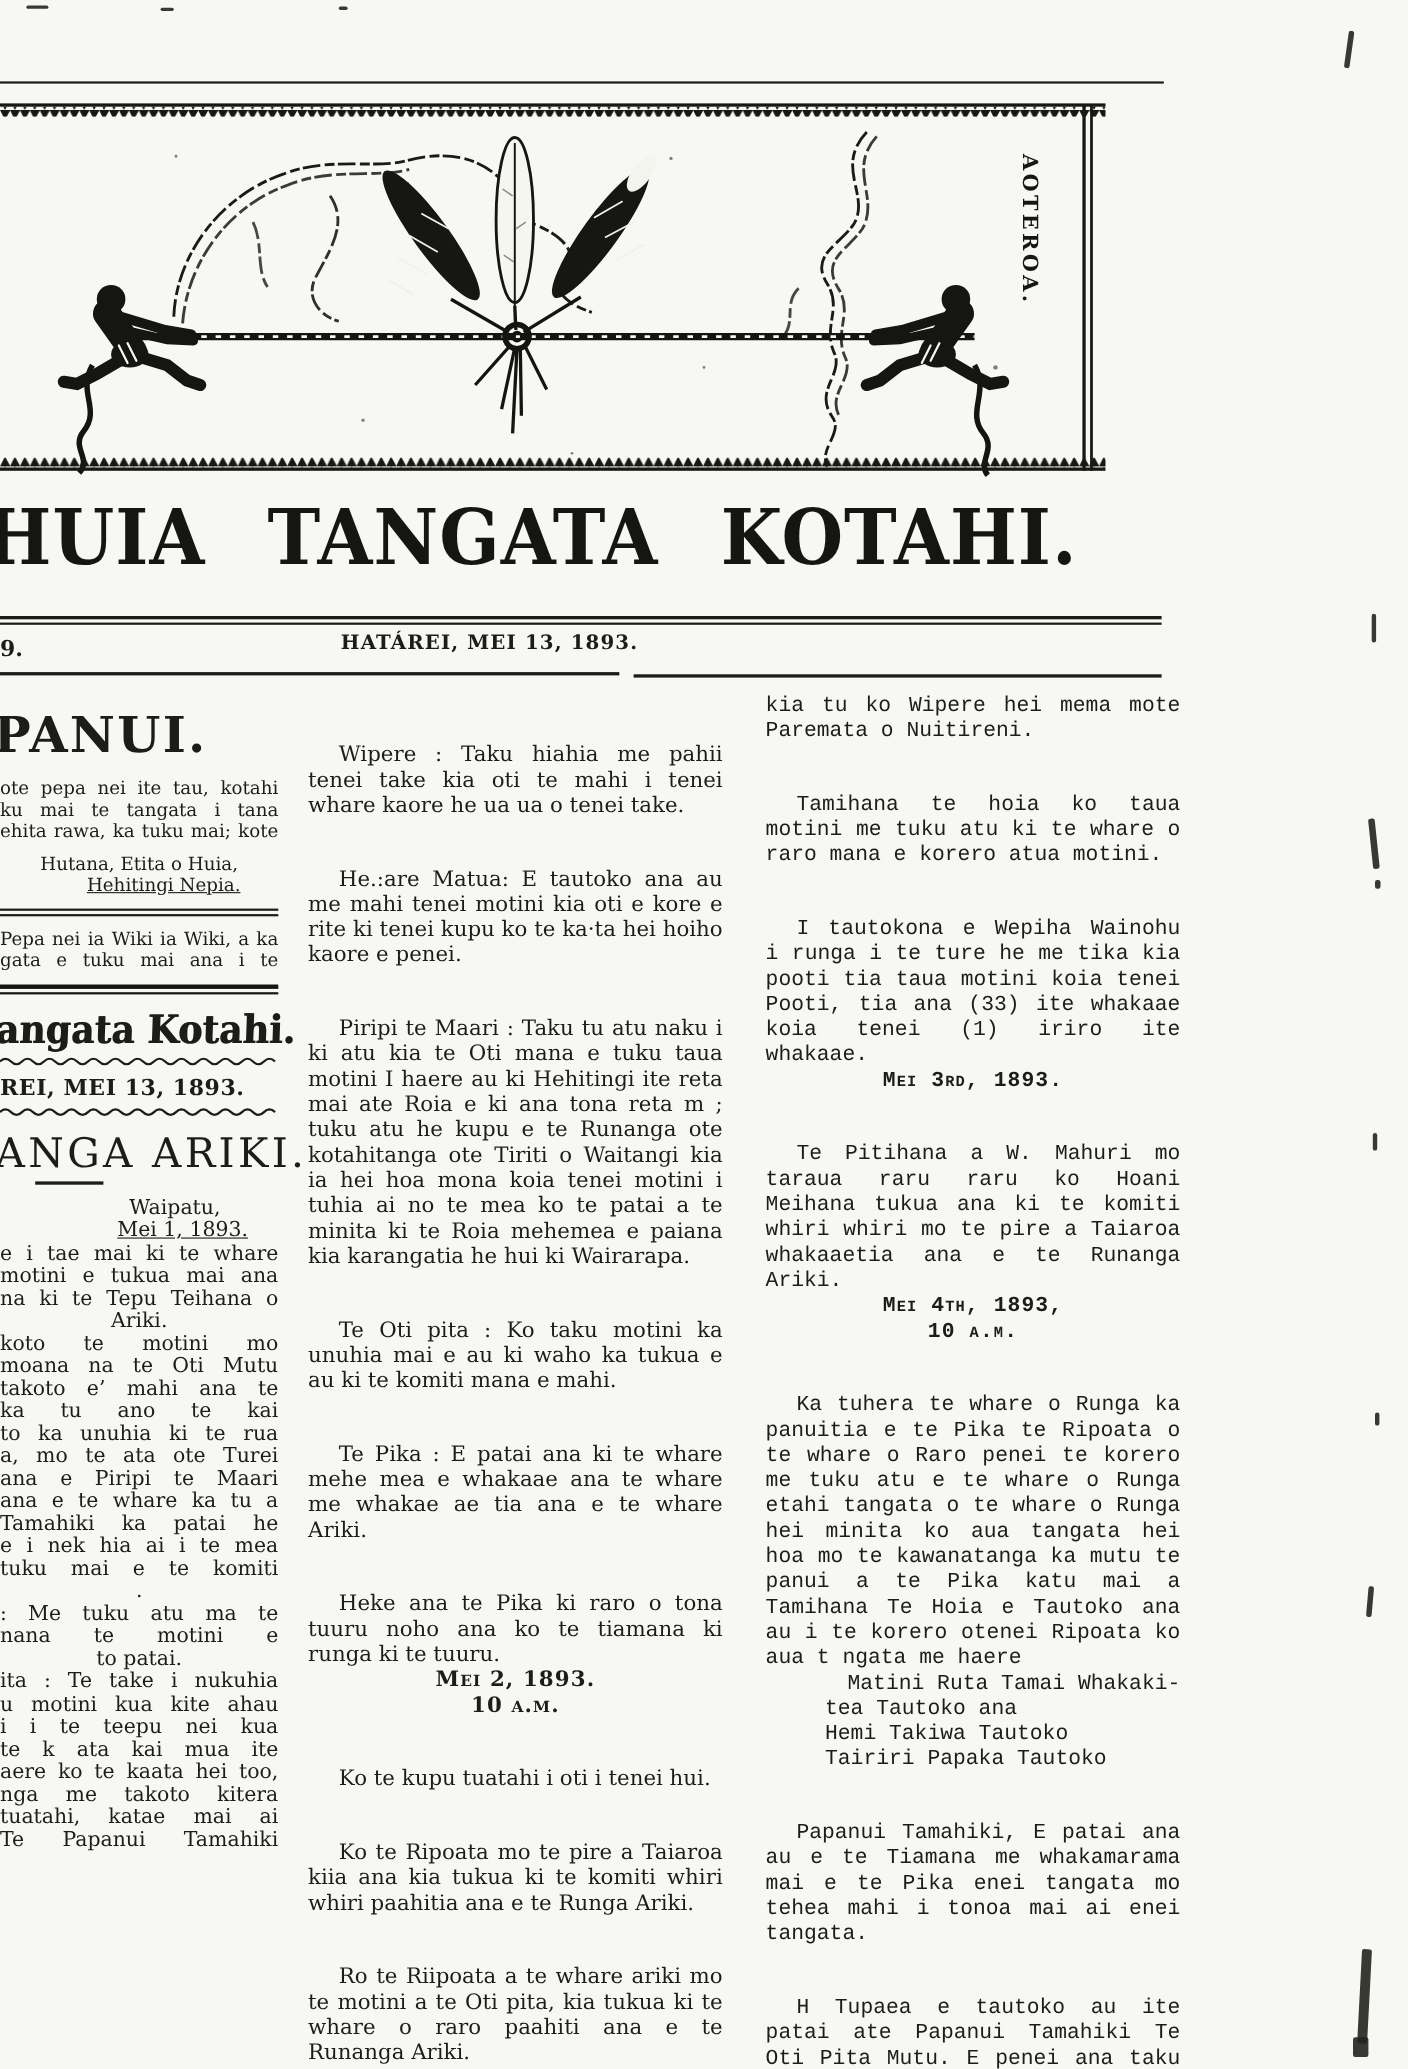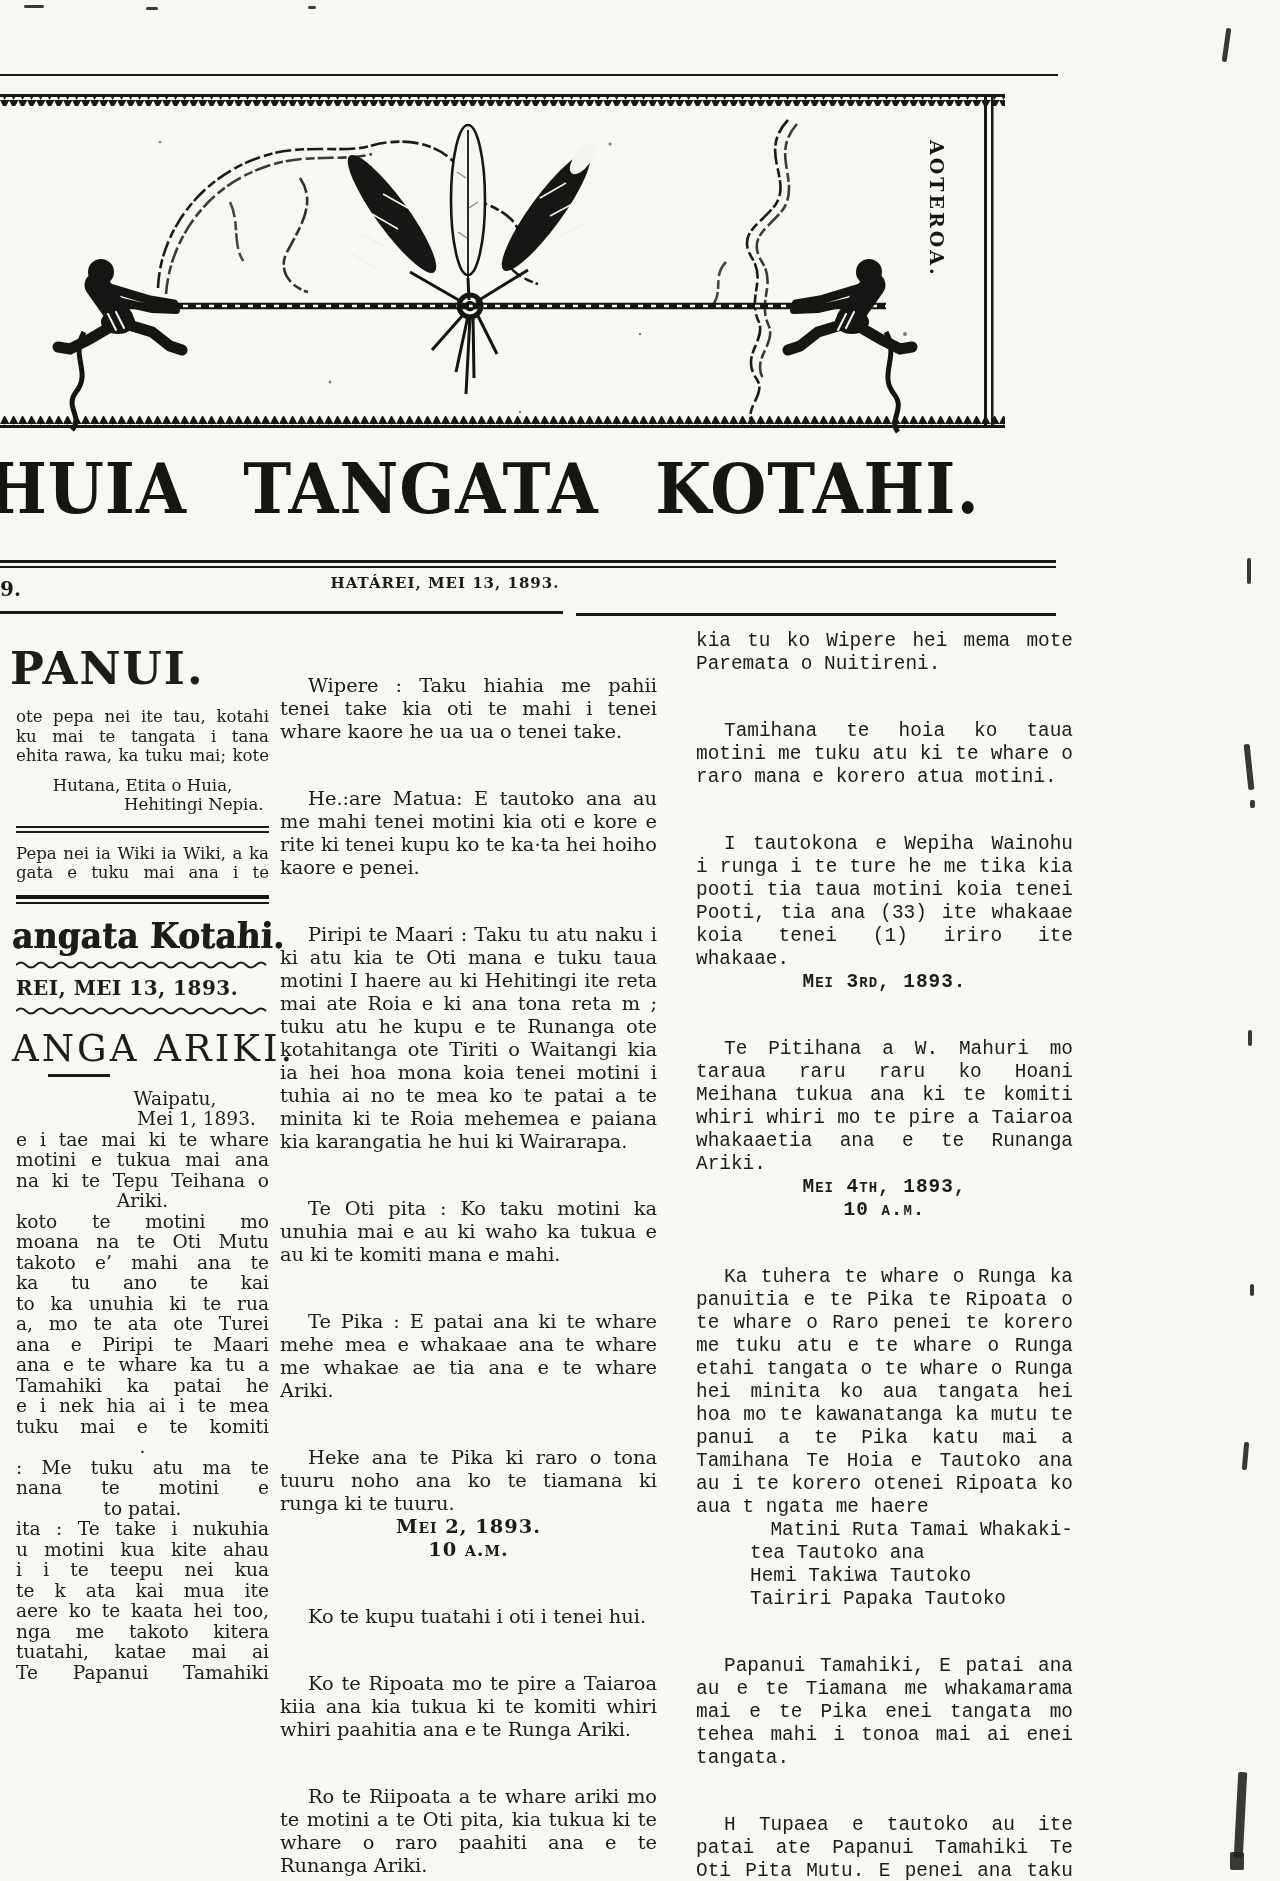--- a/index.html
+++ b/index.html
@@ -12,42 +12,42 @@
   .page{position:absolute;inset:0;}
   .hr{position:absolute;background:#1b1b18;}
   .title{
     position:absolute;left:-14px;top:447px;margin:0;
     font-size:70px;font-weight:bold;white-space:nowrap;
     letter-spacing:1px;word-spacing:36px;
     transform:scaleX(0.92);transform-origin:left top;
     color:#151512;
   }
   .date-row{position:absolute;left:0;top:574px;width:890px;text-align:center;
-    font-size:15px;font-weight:bold;letter-spacing:1px;}
+    font-size:18px;font-weight:bold;letter-spacing:1px;}
   .issue-frag{position:absolute;left:0;top:577px;font-size:20px;font-weight:bold;}
   
   .col{position:absolute;top:630px;}
-  .col-left{left:16px;width:253px;}
+  .col-left{left:0;width:253px;}
   .col-mid{left:280px;width:377px;}
   .col-right{left:696px;width:377px;font-family:Liberation Mono, monospace;}
   .blk{font-size:19.4px;line-height:23px;text-align:justify;margin:0;}
   .blk.p{text-indent:28px;margin-top:44px;}
   .blk.cont{text-indent:0;}
   .blk.pj{text-indent:28px;text-align-last:justify;}
   .blk.csc{text-align:center;text-align-last:center;font-variant:small-caps;
     font-weight:bold;letter-spacing:1px;text-indent:0;}
   .blk.ind{padding-left:54px;text-align:right;text-align-last:left;}
   
   .h-panui{margin:12px 0 12px -6px;font-size:45px;font-weight:bold;letter-spacing:2px;}
   .lline{font-size:18.6px;line-height:20.5px;height:20.5px;overflow:hidden;}
   .lline.small{font-size:16.6px;line-height:19.5px;height:19.5px;}
   .lline.just{text-align:justify;text-align-last:justify;}
   .lline.left{text-align:center;}
   .lline.ind1{padding-left:34px;margin-left:31px;}
-  .lline.ind2{padding-left:108px;}
+  .lline.ind2{padding-left:79px;text-decoration:underline;}
   .ed-block{margin-top:10px;}
   .dbl-rule{margin:11px 0;height:3px;border-top:2px solid #1b1b18;border-bottom:2px solid #1b1b18;}
   .heavy-rule{margin:12px 0;height:3px;border-top:4px solid #151512;border-bottom:2px solid #151512;}
   .gothic{margin:8px 0 2px -4px;font-size:33px;font-weight:bold;
     transform:skewX(-2deg) scaleY(1.08);transform-origin:left center;
     text-shadow:0.7px 0 #1c1c1a;white-space:nowrap;}
   .wavy{display:block;margin:4px 0;}
   .secdate{font-size:20px;font-weight:bold;letter-spacing:0.5px;margin:5px 0;}
   .h-ariki{margin:10px 0 4px -4px;font-size:37px;font-weight:normal;letter-spacing:3px;white-space:nowrap;}
   .shortrule{width:62px;height:3px;background:#1b1b18;margin:4px 0 12px 32px;}

